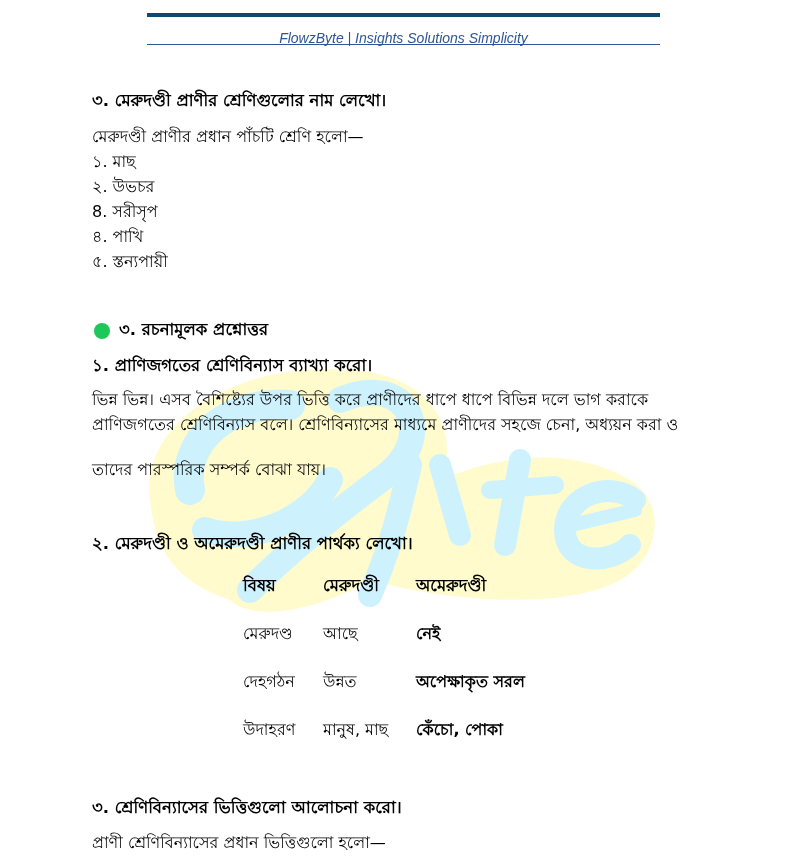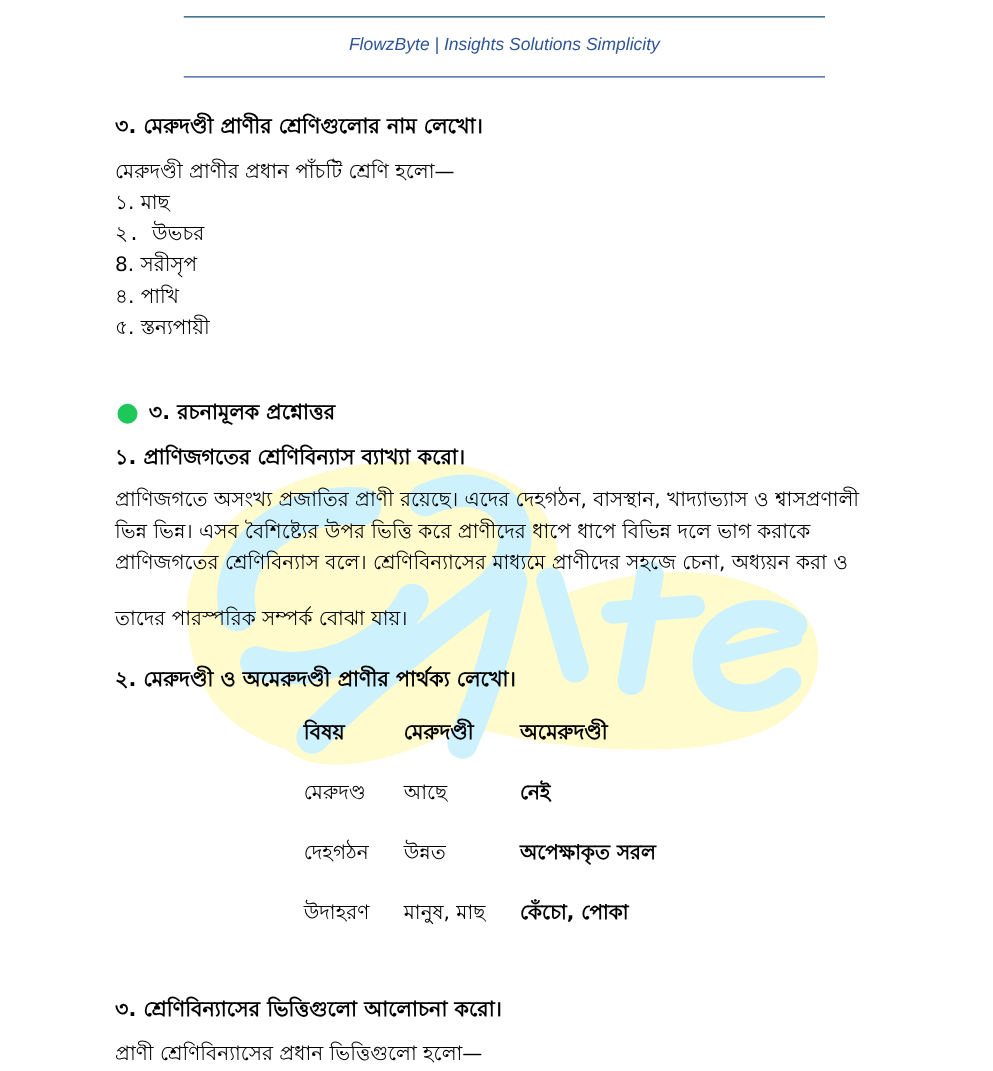--- a/index.html
+++ b/index.html
@@ -13,22 +13,22 @@
     position: relative;
     overflow: hidden;
     font-family: "DejaVu Sans", "Liberation Sans", sans-serif;
     color: #000000;
   }
   .header {
     position: absolute;
     left: 147px;
     top: 13px;
     width: 513px;
-    height: 49px;
-    border-top: 1px solid #0c4a6e;
+    height: 32px;
+    border-top: 4px solid #0c4a6e;
     border-bottom: 1px solid #2f5597;
     box-sizing: border-box;
   }
   .header-text {
     position: absolute;
     left: 0;
     right: 0;
     top: 13px;
     text-align: center;
     font-family: "Liberation Sans", sans-serif;
@@ -133,33 +133,32 @@
   <path d="M380 160 L 445 155" stroke="#cdf2fe" stroke-width="18" fill="none" stroke-linecap="round"></path>
   <path d="M525 170 C 500 150, 455 165, 455 200 C 455 235, 500 235, 520 215" stroke="#cdf2fe" stroke-width="22" fill="none" stroke-linecap="round"></path>
   <path d="M462 195 L 525 180" stroke="#cdf2fe" stroke-width="14" fill="none" stroke-linecap="round"></path>
 </svg>
 
 <div class="content">
 
   <div class="h-q" style="top:88px;text-align:center;">৩. মেরুদণ্ডী প্রাণীর শ্রেণিগুলোর নাম লেখো।</div>
   <div class="p-line" style="top:124px;">মেরুদণ্ডী প্রাণীর প্রধান পাঁচটি শ্রেণি হলো—</div>
   <div class="p-line" style="top:149px;">১. মাছ</div>
-  <div class="p-line" style="top:174px;font-family:Liberation Mono, monospace;">২. উভচর</div>
+  <div class="p-line" style="top:174px;">২. উভচর</div>
   <div class="p-line" style="top:199px;">8. সরীসৃপ</div>
   <div class="p-line" style="top:224px;">৪. পাখি</div>
   <div class="p-line" style="top:249px;">৫. স্তন্যপায়ী</div>
 
   <div class="section-title" style="top:317px;">
     <span class="green-dot"></span>
     <span>৩. রচনামূলক প্রশ্নোত্তর</span>
   </div>
 
   <div class="h-q" style="top:353px;">১. প্রাণিজগতের শ্রেণিবিন্যাস ব্যাখ্যা করো।</div>
   <div class="para" style="top:387px;">
-    <div style="white-space:nowrap;">প্রাণিজগতে অসংখ্য প্রজাতির প্রাণী রয়েছে। এদের দেহগঠন, বাসস্থান, খাদ্যাভ্যাস ও শ্বাসপ্রণালী</div>
     <div style="white-space:nowrap;">ভিন্ন ভিন্ন। এসব বৈশিষ্ট্যের উপর ভিত্তি করে প্রাণীদের ধাপে ধাপে বিভিন্ন দলে ভাগ করাকে</div>
     <div style="white-space:nowrap;">প্রাণিজগতের শ্রেণিবিন্যাস বলে। শ্রেণিবিন্যাসের মাধ্যমে প্রাণীদের সহজে চেনা, অধ্যয়ন করা ও</div>
     <div style="white-space:nowrap;margin-top:20px;">তাদের পারস্পরিক সম্পর্ক বোঝা যায়।</div>
   </div>
 
   <div class="h-q" style="top:531px;">২. মেরুদণ্ডী ও অমেরুদণ্ডী প্রাণীর পার্থক্য লেখো।</div>
 
   <div class="tbl" style="top:573px;">
     <div class="tbl-row tbl-head" style="top:0;">
       <span class="tbl-cell c1">বিষয়</span>

